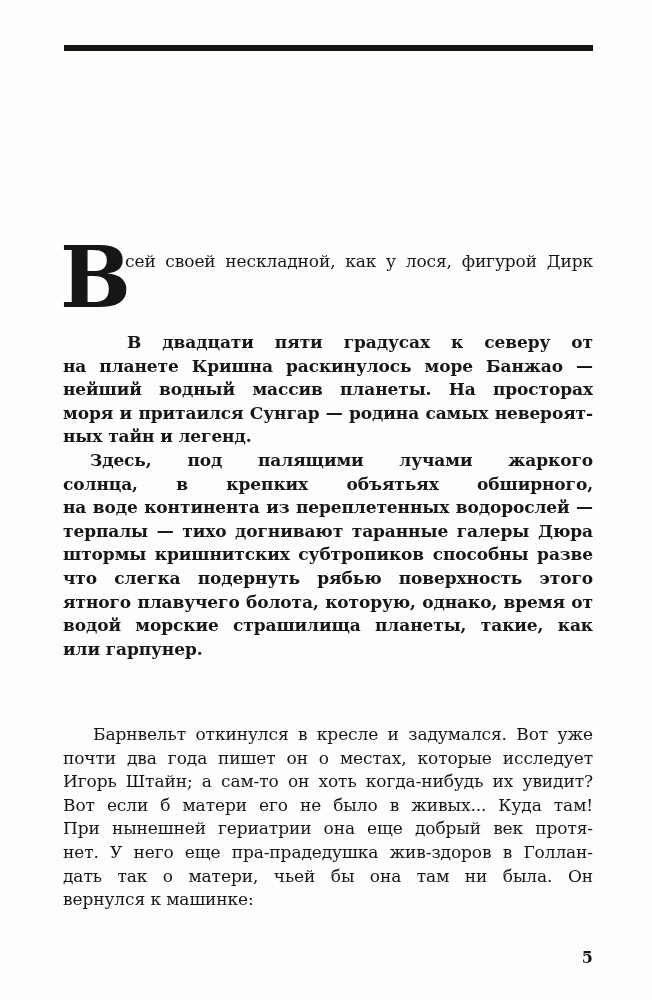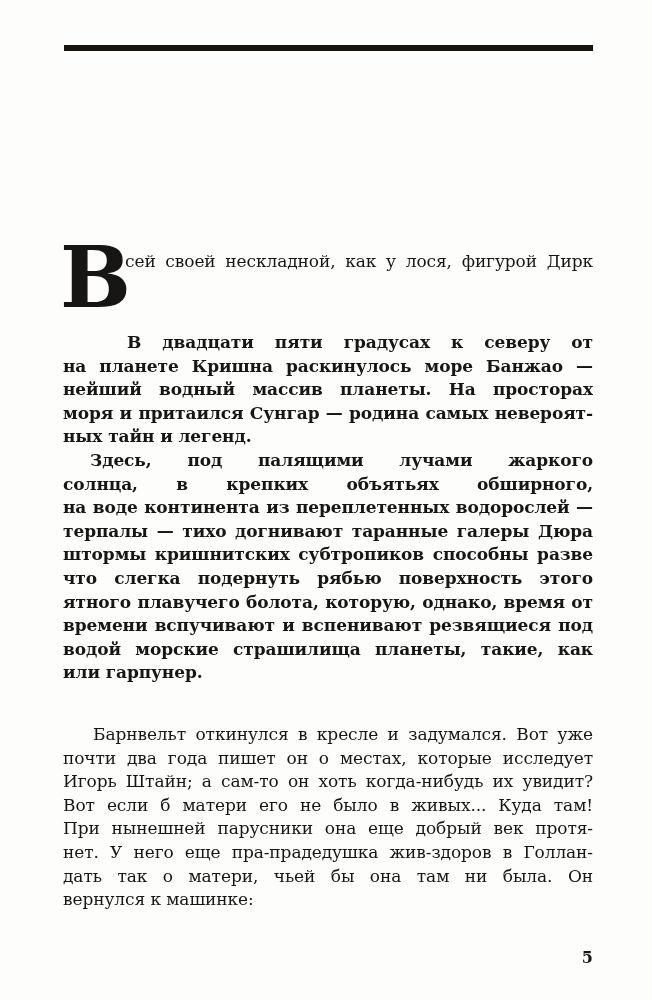--- a/index.html
+++ b/index.html
@@ -69,31 +69,30 @@
     </div>
 
   <div class="col bold pos-typed2">
       <div class="line j" style="text-indent: 27px;">Здесь, под палящими лучами жаркого полуденного</div>
       <div class="line j">солнца, в крепких объятьях обширного, плавающего</div>
       <div class="line j">на воде континента из переплетенных водорослей —</div>
       <div class="line j">терпалы — тихо догнивают таранные галеры Дюра и</div>
       <div class="line j">штормы кришнитских субтропиков способны разве</div>
       <div class="line j">что слегка подернуть рябью поверхность этого необъ-</div>
       <div class="line j">ятного плавучего болота, которую, однако, время от</div>
-      <div class="line j">времени вспучивают и вспенивают резвящиеся под</div>
       <div class="line j">водой морские страшилища планеты, такие, как гвам</div>
       <div class="line">или гарпунер.</div>
     </div>
 
   <div class="col pos-narrative">
       <div class="line j" style="text-indent: 30px;">Барнвельт откинулся в кресле и задумался. Вот уже</div>
       <div class="line j">почти два года пишет он о местах, которые исследует</div>
       <div class="line j">Игорь Штайн; а сам-то он хоть когда-нибудь их увидит?</div>
       <div class="line j">Вот если б матери его не было в живых... Куда там!</div>
-      <div class="line j">При нынешней парусники она еще добрый век протя-</div>
+      <div class="line j">При нынешней гериатрии она еще добрый век протя-</div>
       <div class="line j">нет. У него еще пра-прадедушка жив-здоров в Голлан-</div>
       <div class="line j">дать так о матери, чьей бы она там ни была. Он</div>
       <div class="line">вернулся к машинке:</div>
     </div>
 
   <div class="pageno">5</div>
 
 </div>
 
 </body></html>

